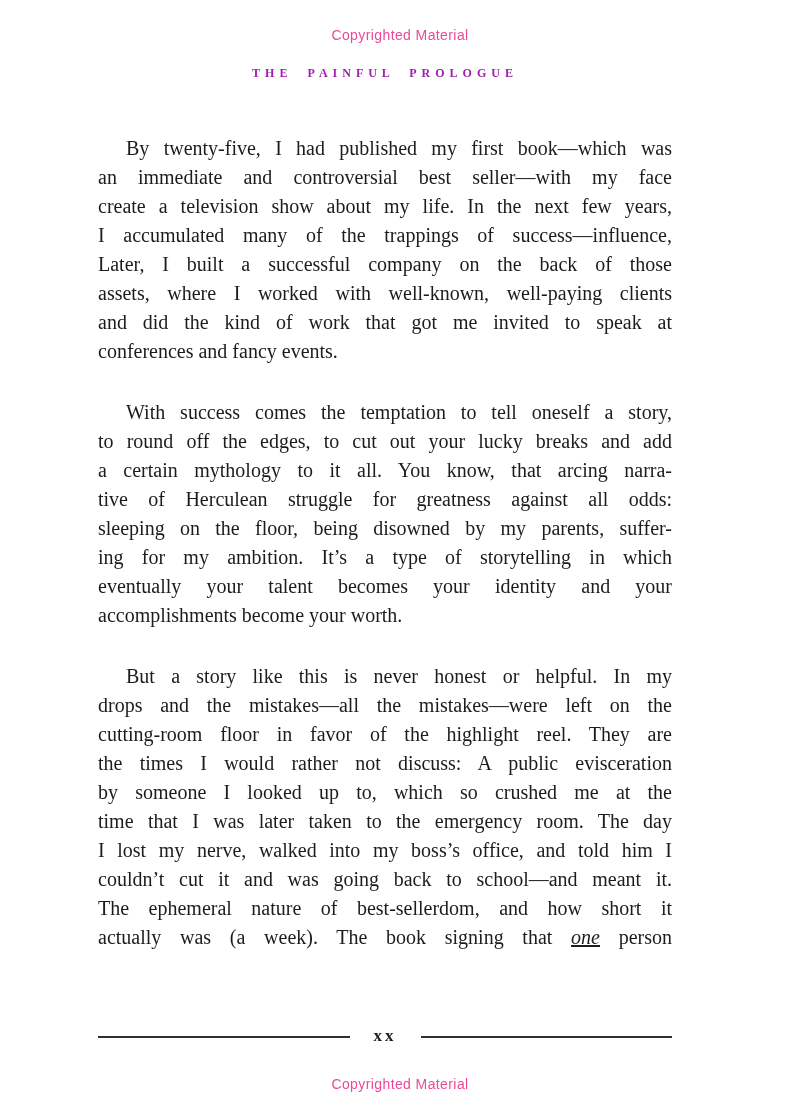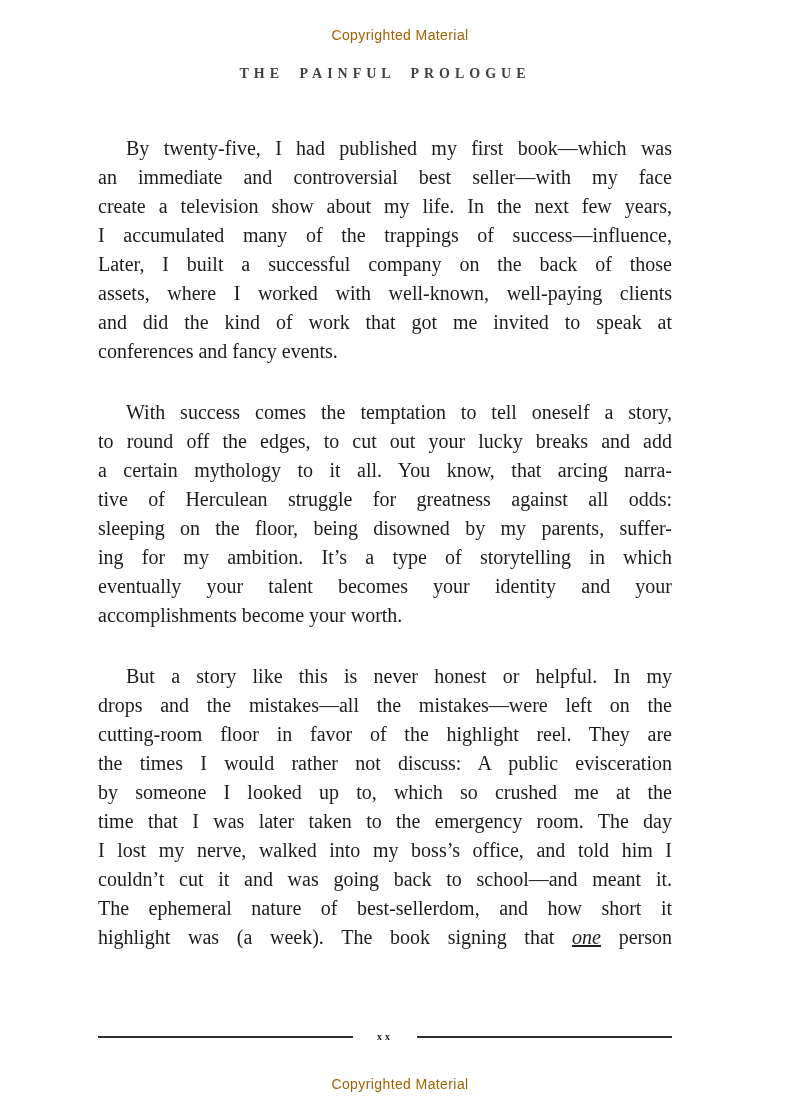--- a/index.html
+++ b/index.html
@@ -10,36 +10,36 @@
     color: #1c1c1c;
     overflow: hidden;
   }
   .notice {
     position: absolute;
     left: 0; right: 0;
     text-align: center;
     font-family: "Liberation Sans", sans-serif;
     font-size: 14px;
     letter-spacing: 0.4px;
-    color: #a16207;
+    color: #ec4899;
   }
   .notice.top { top: 27px; }
   .notice.bottom { top: 1076px; }
   .page-title {
     position: absolute;
     top: 66px;
     left: 98px;
     width: 574px;
     text-align: center;
     font-family: "Liberation Serif", serif;
-    font-size: 14px;
+    font-size: 12px;
     font-weight: 600;
     letter-spacing: 5px;
     word-spacing: 7px;
-    color: #404040;
+    color: #a21caf;
   }
   .body-text {
     position: absolute;
     top: 102px;
     left: 98px;
     width: 574px;
     font-size: 20px;
     line-height: 29px;
   }
   .line {
@@ -58,21 +58,21 @@
     align-items: center;
     height: 18px;
   }
   .rule {
     flex: 1;
     height: 2px;
     background: #2f2f2f;
   }
   .page-number {
     margin: 0 24px;
-    font-size: 10px;
+    font-size: 17px;
     font-weight: bold;
     letter-spacing: 3px;
     color: #1c1c1c;
     padding-bottom: 2px;
   }
 </style>
 </head>
 <body>
 
 <div class="notice top">Copyrighted Material</div>
@@ -103,21 +103,21 @@
     <div>
       <div class="line indent">But a story like this is never honest or helpful. In my</div>
       <div class="line">drops and the mistakes—all the mistakes—were left on the</div>
       <div class="line">cutting-room floor in favor of the highlight reel. They are</div>
       <div class="line">the times I would rather not discuss: A public evisceration</div>
       <div class="line">by someone I looked up to, which so crushed me at the</div>
       <div class="line">time that I was later taken to the emergency room. The day</div>
       <div class="line">I lost my nerve, walked into my boss’s office, and told him I</div>
       <div class="line">couldn’t cut it and was going back to school—and meant it.</div>
       <div class="line">The ephemeral nature of best-sellerdom, and how short it</div>
-      <div class="line"><span>highlight was (a week). The book signing that </span><span style="font-style: italic; text-decoration: underline;">one</span><span> person</span></div>
+      <div class="line"><span>actually was (a week). The book signing that </span><span style="font-style: italic; text-decoration: underline;">one</span><span> person</span></div>
     </div>
   </div>
 
 <div class="footer">
   <div class="rule"></div>
   <div class="page-number">xx</div>
   <div class="rule"></div>
 </div>
 
 <div class="notice bottom">Copyrighted Material</div>

